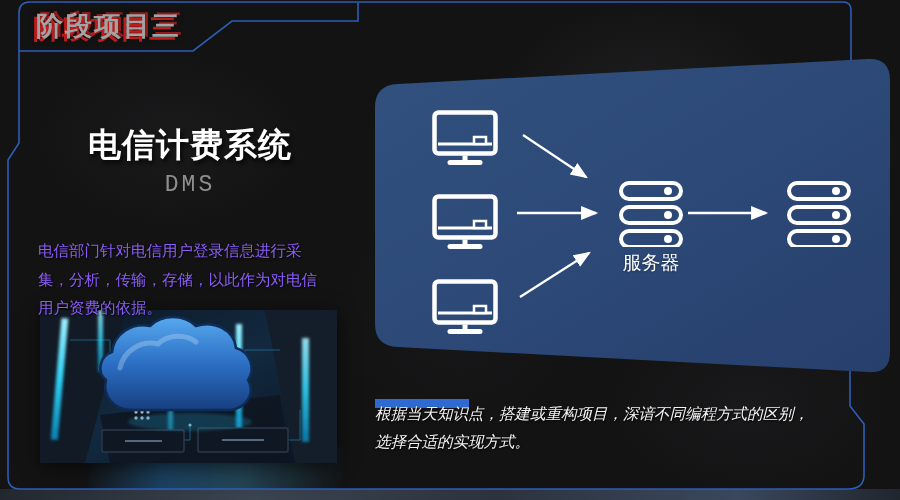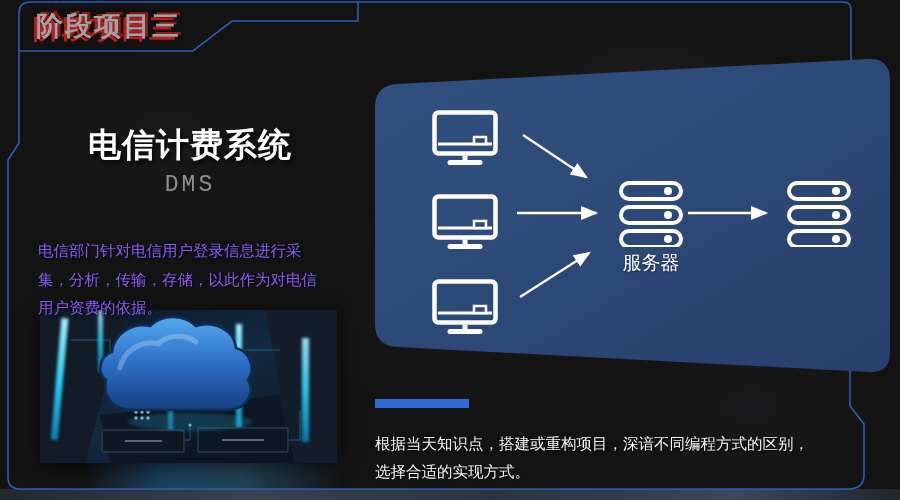--- a/index.html
+++ b/index.html
@@ -40,23 +40,23 @@
     text-shadow:1px 1px 2px rgba(0,0,0,.8);
     margin-top:13px;
   }
   
   .diagram-label{position:absolute;color:#fff;font-size:19px;text-align:center;
     text-shadow:0 1px 2px rgba(0,0,0,.35);}
   #server-label{left:601px;top:250px;width:100px;}
   #data-server-label{left:749px;top:250px;width:140px;}
   
   #footer-bar{position:absolute;left:375px;top:399px;width:94px;height:9px;background:#2e6ad1;}
-  #footer-text{position:absolute;left:375px;top:430px;width:515px;
+  #footer-text{position:absolute;left:375px;top:400px;width:515px;
     font-size:15.5px;line-height:1.8;color:#f5f5f5;
-    text-shadow:1px 1px 2px rgba(0,0,0,.8);}
+    text-shadow:1px 1px 2px rgba(0,0,0,.8);font-style:italic;}
   #footer-text span{display:block;}
   
   #illustration{position:absolute;left:40px;top:310px;width:297px;height:153px;
     box-shadow:0 4px 18px rgba(0,0,0,.6);}
 </style>
 </head>
 <body>
 
 <div id="slide">
 

